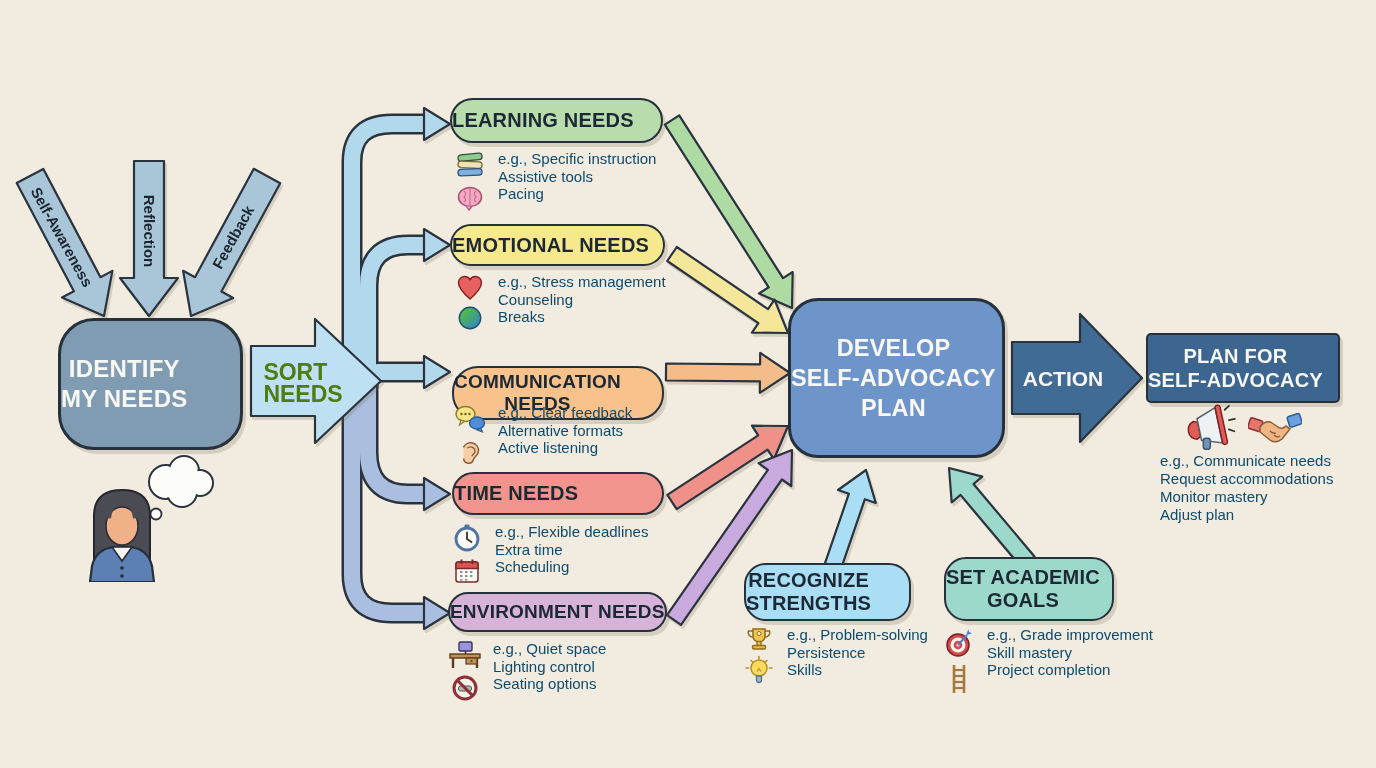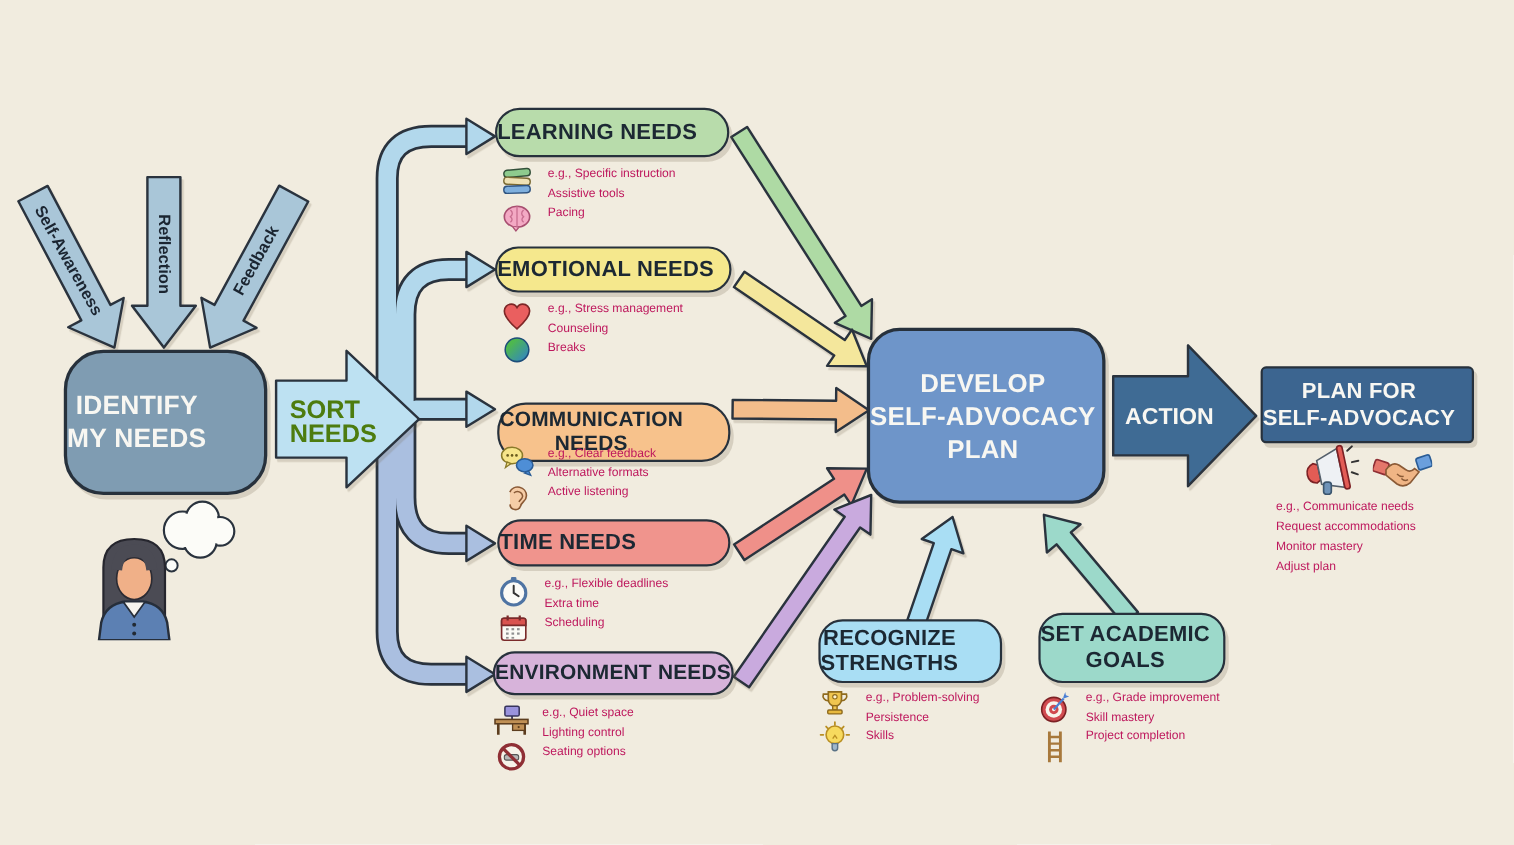--- a/index.html
+++ b/index.html
@@ -12,21 +12,21 @@
   .pill{border-radius:26px}
   .btext{font-weight:bold;letter-spacing:.2px}
   .pre{white-space:pre-line}
   .light{color:#f8f7f2}
   .dark{color:#1c2833}
   .alabel{position:absolute;font-weight:bold;color:#1b2531;font-size:15px;white-space:nowrap;z-index:3}
   .alabel.big{font-size:23px;line-height:22px;white-space:pre-line;color:#4d7c0f}
   .items{position:absolute;display:flex;gap:11px;align-items:flex-start;z-index:2}
   .icol{display:flex;flex-direction:column;gap:3px;width:34px;align-items:center;flex:none}
   .ic{display:block;line-height:0}
-  .tcol{font-size:11px;line-height:17.5px;color:#be185d;white-space:nowrap}
+  .tcol{font-size:15px;line-height:17.5px;color:#0c4a6e;white-space:nowrap}
   .irow{position:absolute;display:flex;gap:10px;align-items:center;z-index:2}
   svg.person{position:absolute;z-index:2}
 </style>
 </head>
 <body>
 
 <div id="stage">
 
   <svg id="connectors" viewBox="0 0 1376 768">
       <path d="M352,386 L352,162 Q352,124 392,124 L424,124" fill="none" stroke="#2a333e" stroke-width="21" stroke-linecap="round"></path>

